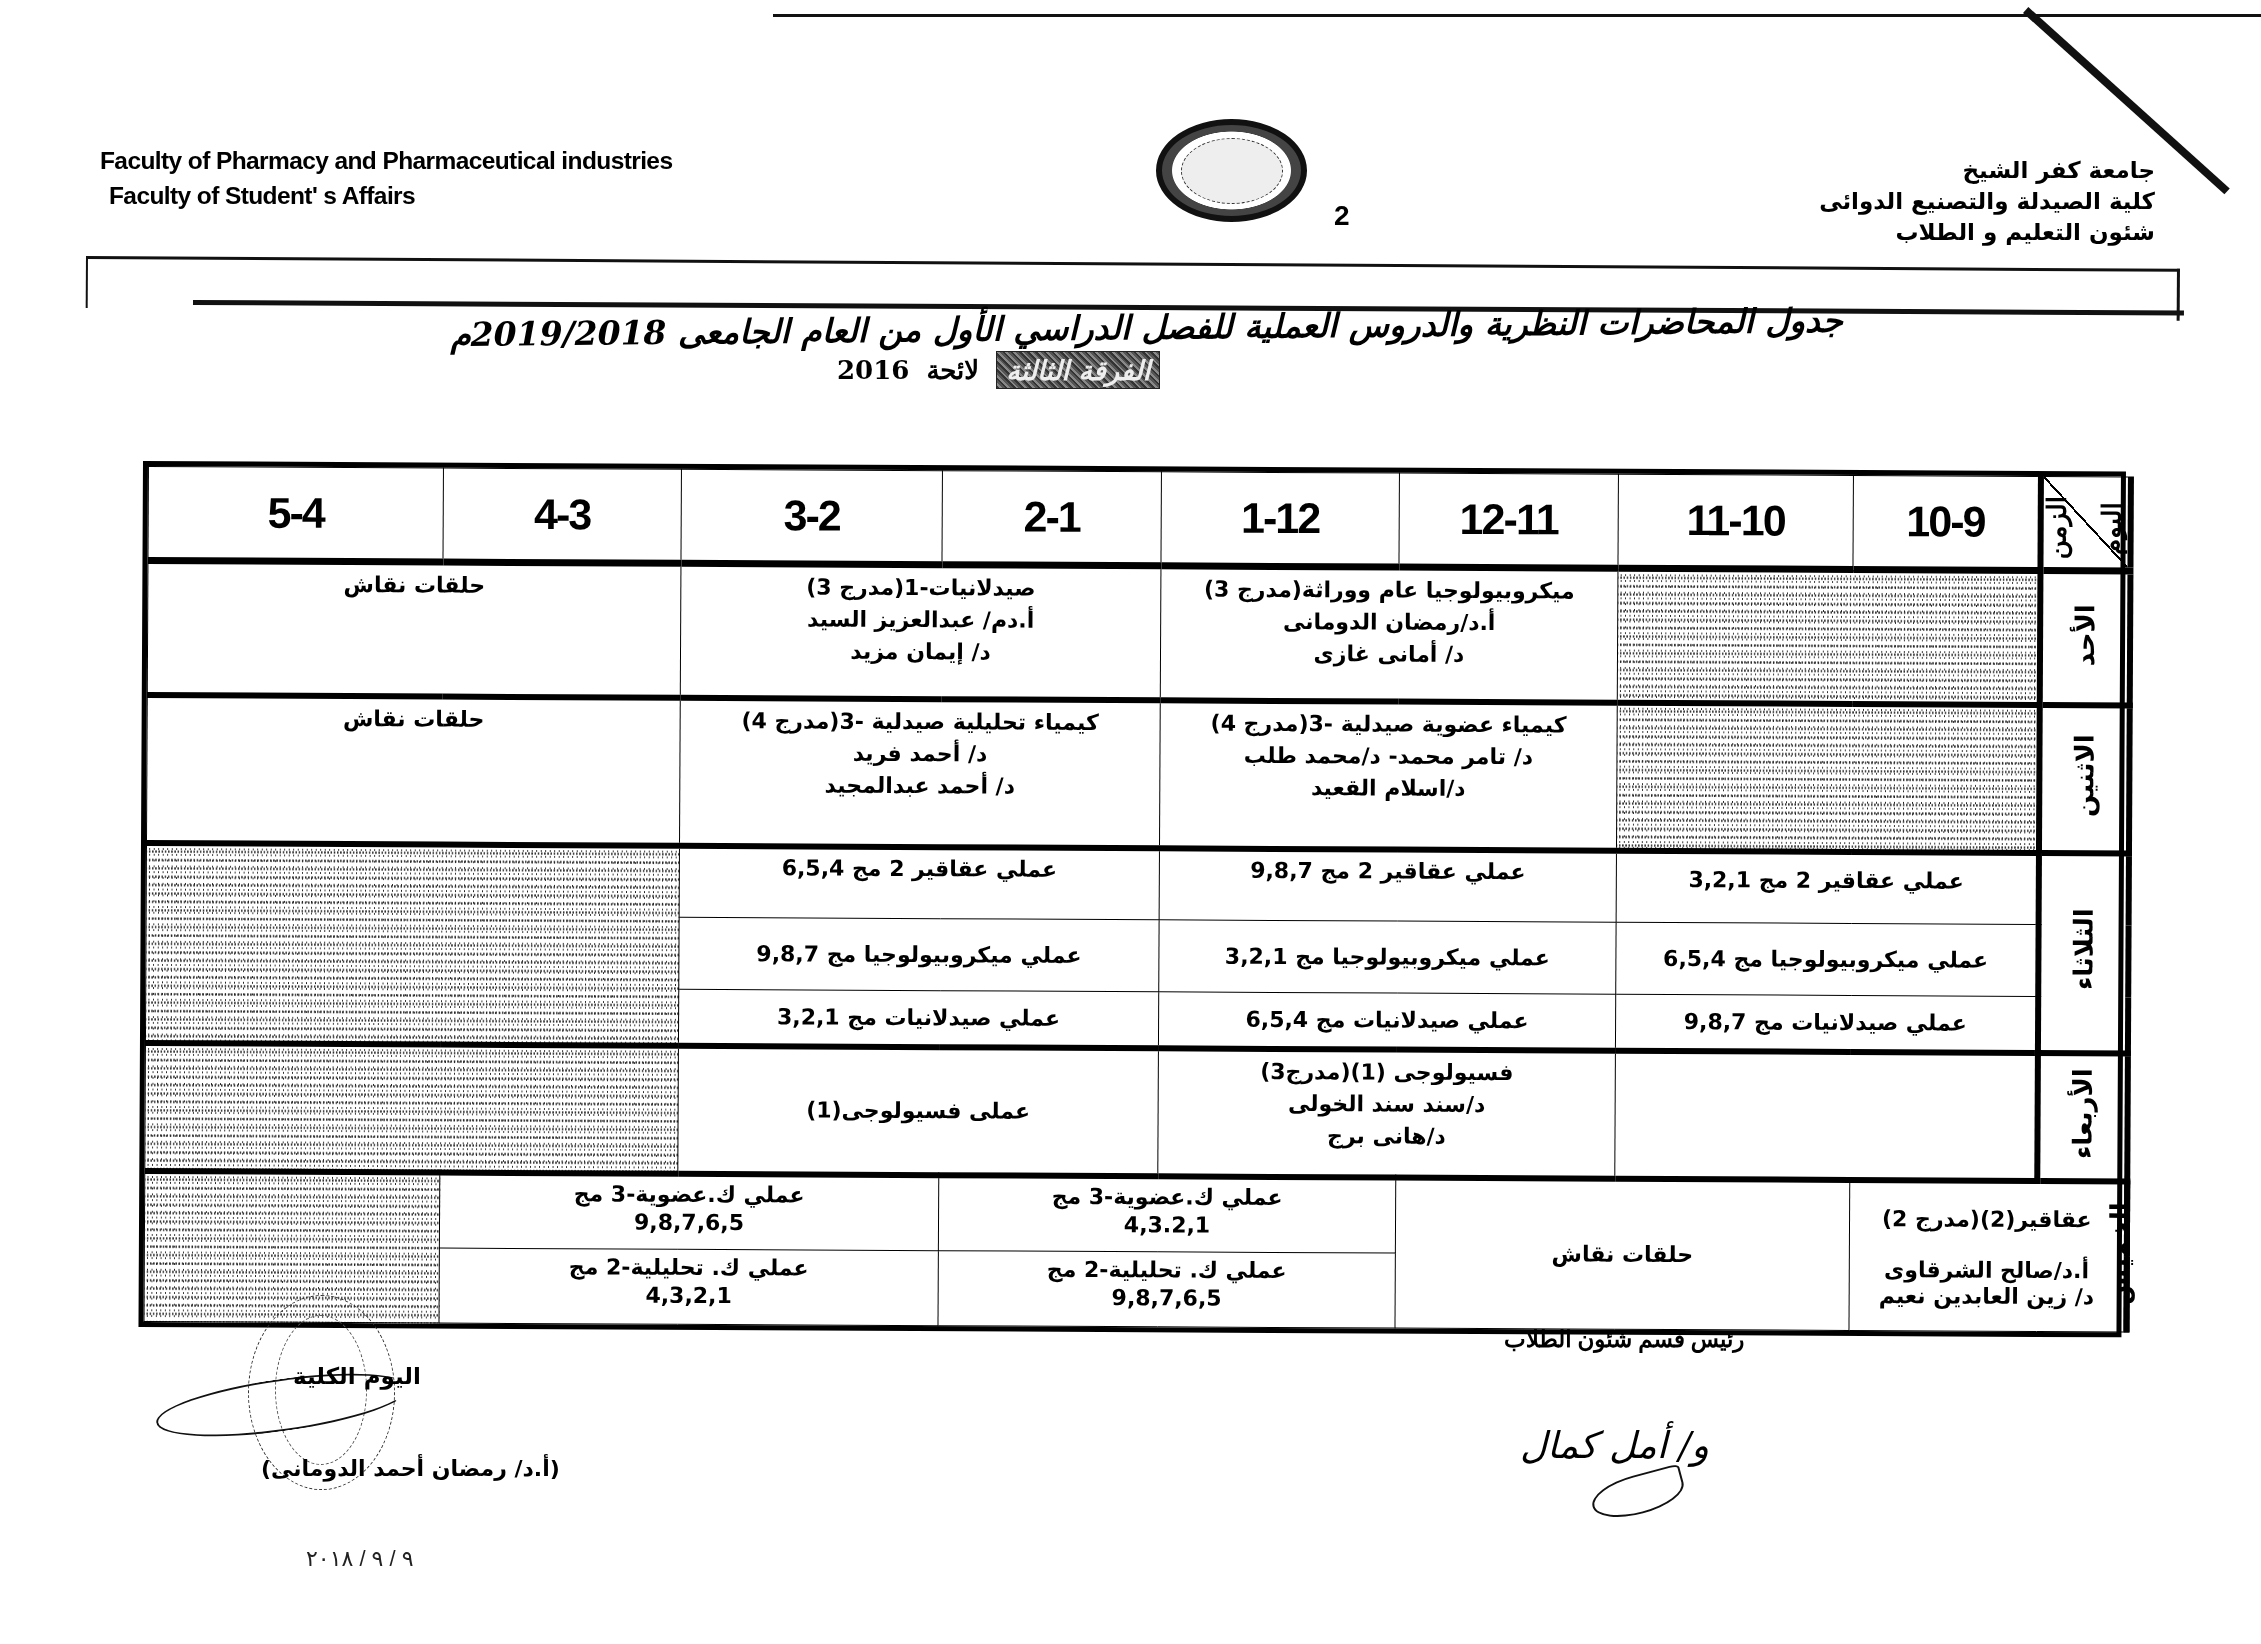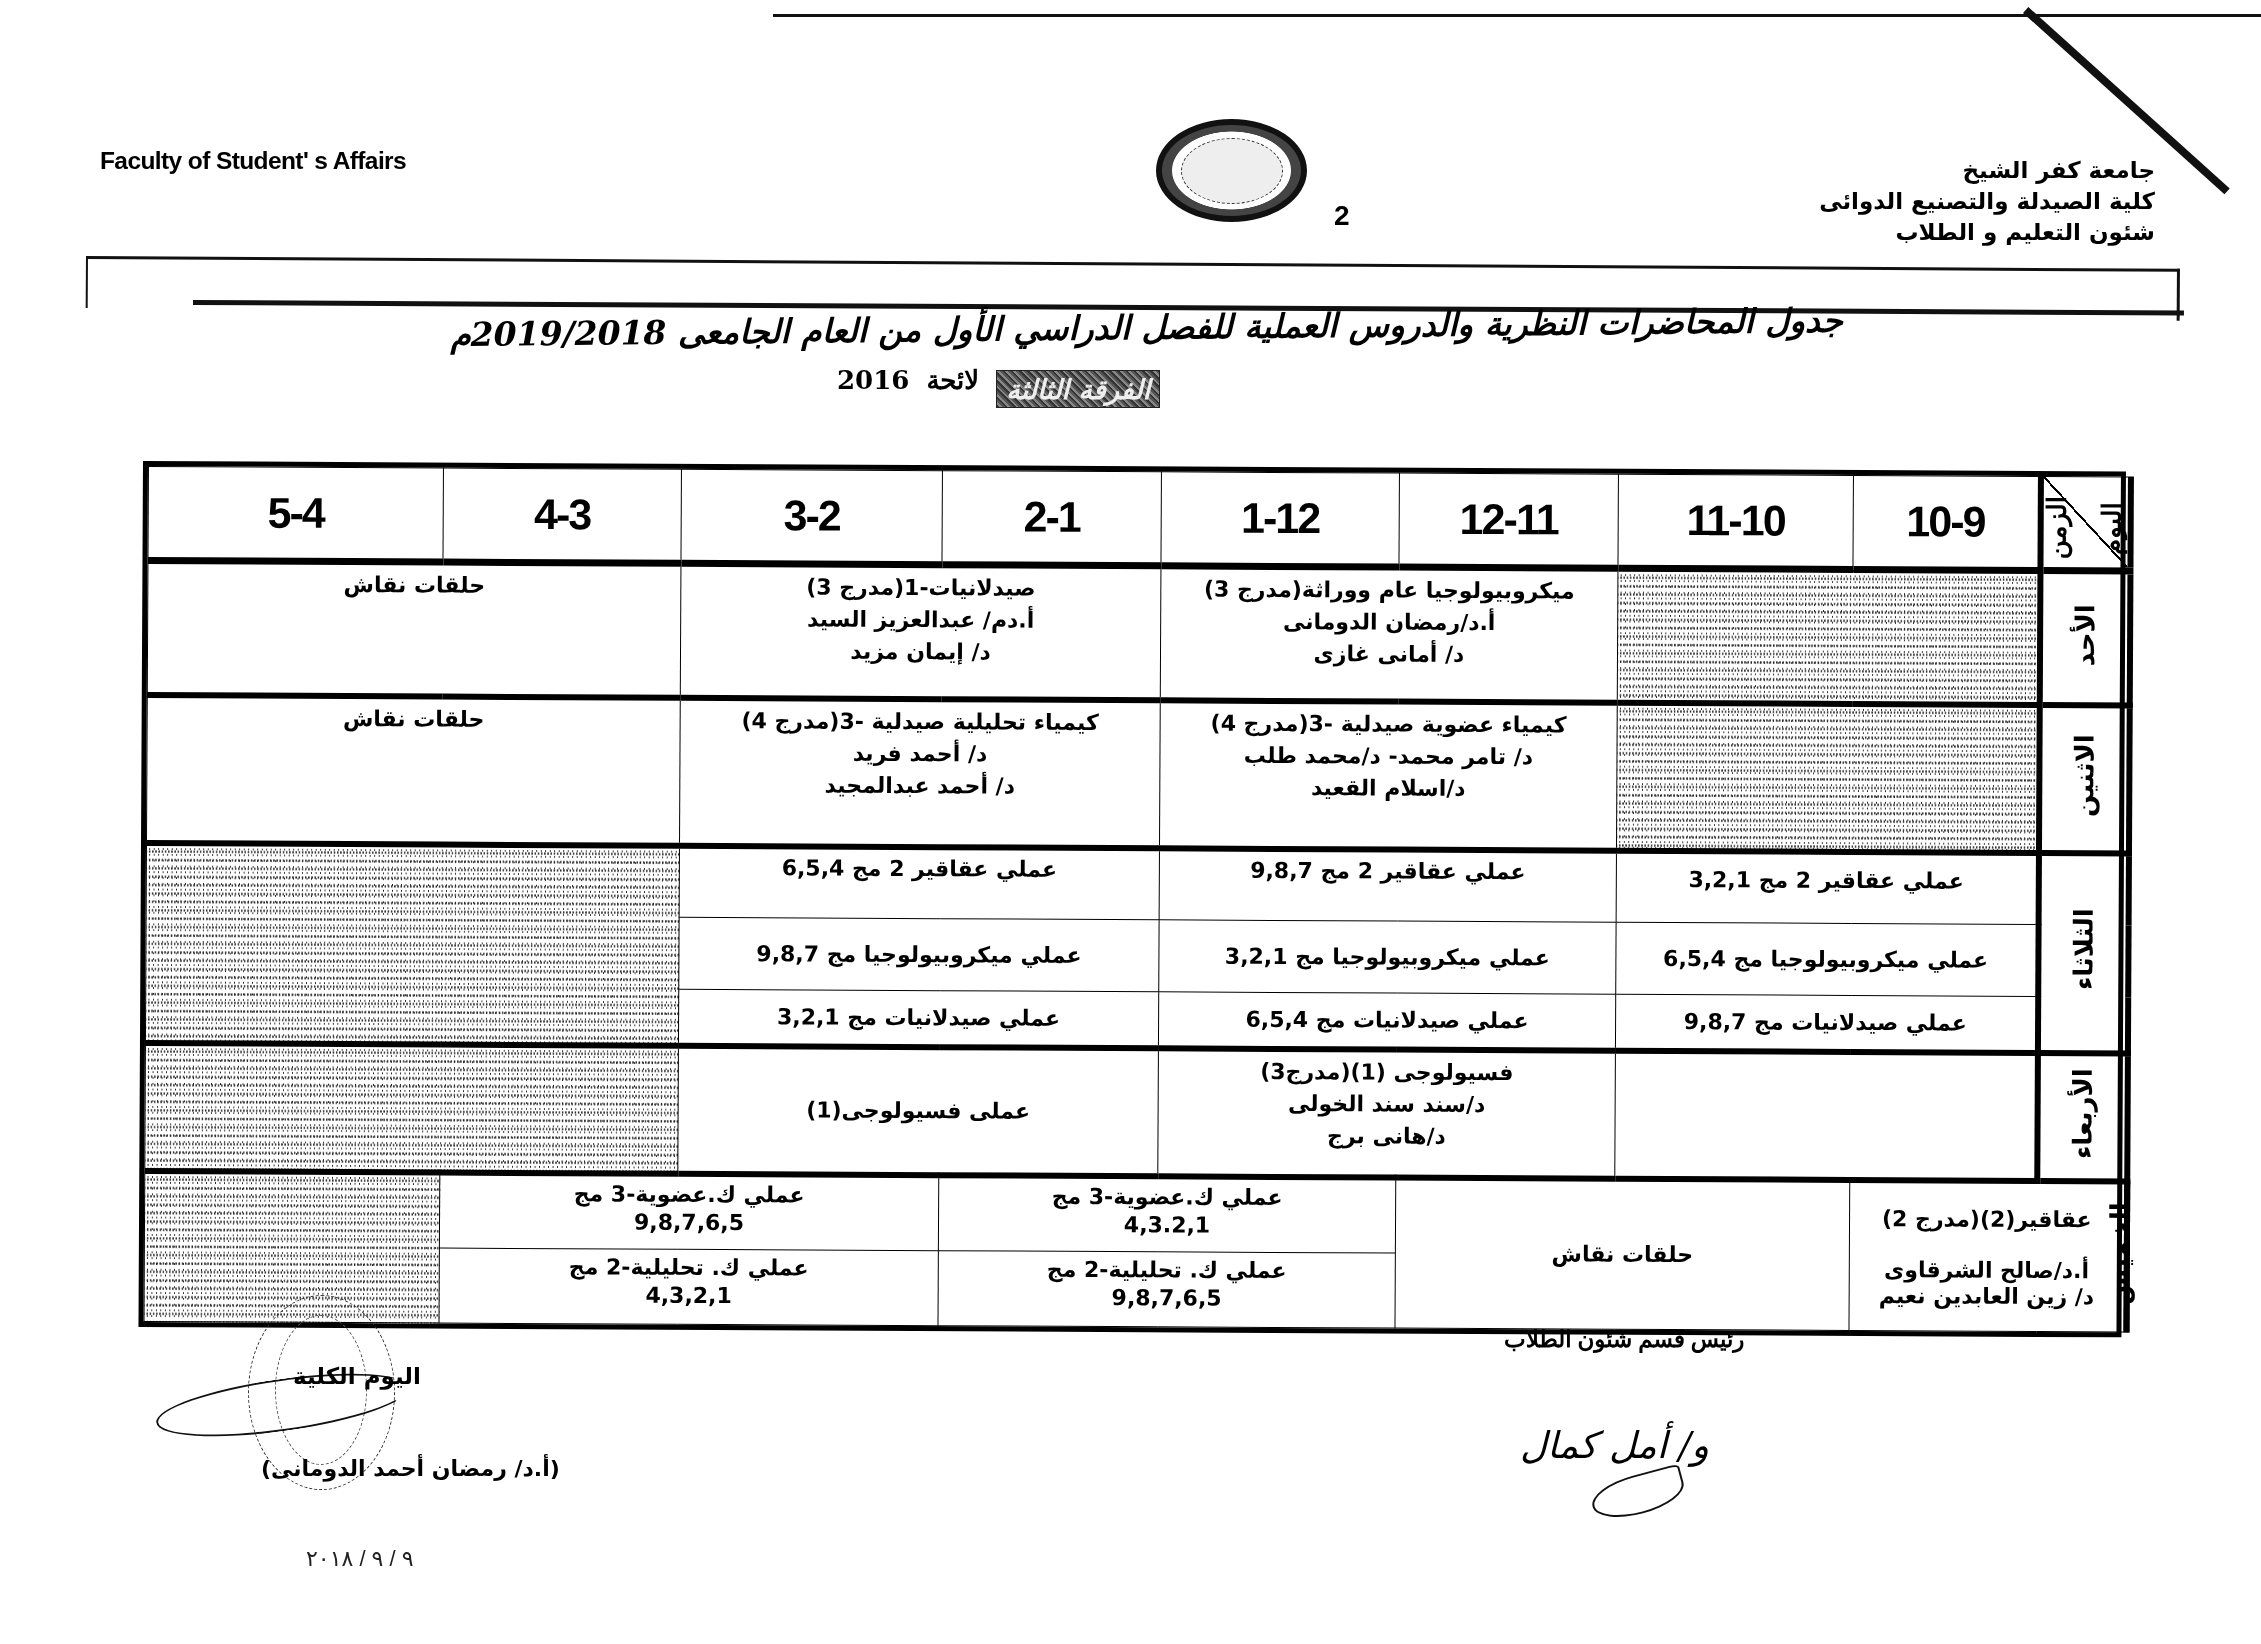--- a/index.html
+++ b/index.html
@@ -12,21 +12,21 @@
   .seal { left:1156px; top:119px; width:151px; height:103px; border:6.4px solid #111; border-radius:50%; box-sizing:border-box;
           background: radial-gradient(ellipse at center, #fff 0 30%, #777 31% 45%, #fff 46% 60%, #444 61% 100%); }
   .seal-inner { position:absolute; left:19.3px; top:13px; width:100px; height:64px; border-radius:50%; background:#eee; border:1.9px dashed #333; }
   .pagenum { left:1334px; top:200px; font-weight:bold; font-size:28px; }
   .diag1 { left:2023px; top:13px; width:7.7px; height:271px; background:#111; transform:rotate(-48deg); transform-origin:top left; }
   .topline { left:773px; top:14px; width:1488px; height:2.6px; background:#111; }
   .rule-box { left:86px; top:256px; width:2094px; height:52px; border:3.9px solid #111; border-left:2.6px solid #111; border-bottom:none; box-sizing:border-box; transform:rotate(0.35deg); transform-origin:left top; }
   .rule-bottom { left:193px; top:300px; width:1991px; height:5.2px; background:#111; transform:rotate(0.3deg); transform-origin:left top; }
   .title { left:219px; top:308px; width:1855px; text-align:center; direction:rtl; font-family:"DejaVu Serif", serif; font-weight:bold; font-style:italic; font-size:33px; letter-spacing:2.6px; transform:rotate(-0.6deg); }
   .subtitle { left:837px; top:351px; direction:rtl; display:flex; align-items:center; gap:17px; font-family:"DejaVu Serif", serif; font-weight:bold; font-size:26px; }
-  .shaded-label { background:repeating-linear-gradient(45deg,#333 0 1.9px,#888 1.9px 3.9px,#555 3.9px 5.8px); color:#eee; padding:2.6px 9px; font-size:27px; font-style:italic; border:1.3px solid #222;margin-top:19px; }
+  .shaded-label { background:repeating-linear-gradient(45deg,#333 0 1.9px,#888 1.9px 3.9px,#555 3.9px 5.8px); color:#eee; padding:2.6px 9px; font-size:27px; font-style:italic; border:1.3px solid #222; }
 
   
   .schedule { left:143px; top:461px; width:1983px; height:866px; border:5.2px solid #000; box-sizing:border-box; transform:rotate(0.3deg); transform-origin:left top; }
   .tbl { position:absolute; left:0; top:0; width:100%; height:100%; border-collapse:collapse; table-layout:fixed; direction:ltr; }
   .tbl td, .tbl th { border:1.9px solid #000; text-align:center; vertical-align:top; padding:3.9px 6.4px; font-weight:bold; font-family:"DejaVu Sans", sans-serif; font-size:22px; line-height:32px; direction:rtl; }
   .tbl th { font-family:"Liberation Sans", sans-serif; font-size:43px; vertical-align:middle; height:81px; letter-spacing:-1.9px; border-bottom:7.7px solid #000; }
   .tbl tr.day-row > td { border-bottom:6.4px solid #000; }
   .corner { position:relative; padding:0 !important; font-size:14px !important; line-height:17px !important; }
   .corner .diag { position:absolute; left:0; top:0; width:100%; height:100%;
         background:linear-gradient(to top right, transparent calc(50% - 1px), #000 calc(50% - 1px), #000 calc(50% + 1px), transparent calc(50% + 1px)); }
@@ -55,20 +55,21 @@
   .head-sign { left:1520px; top:1424px; font-size:37px; font-family:"DejaVu Serif", serif; font-style:italic; direction:rtl; }
   .head-sign2 { left:1591px; top:1475px; width:90px; height:35px; border:2.6px solid #111; border-radius:50% 10% 50% 50%; transform:rotate(-15deg); }
 </style>
 </head>
 <body>
 
 <div class="abs topline"></div>
 <div class="abs diag1"></div>
 
 <div class="abs en-head">
+  <div>Faculty of Pharmacy and Pharmaceutical industries</div>
   <div>Faculty of  Student' s Affairs</div>
 </div>
 
 <div class="abs seal">
     <div class="seal-inner"></div>
   </div>
 <div class="abs pagenum">2</div>
 
 <div class="abs ar-head">
   <div>جامعة كفر الشيخ</div>

